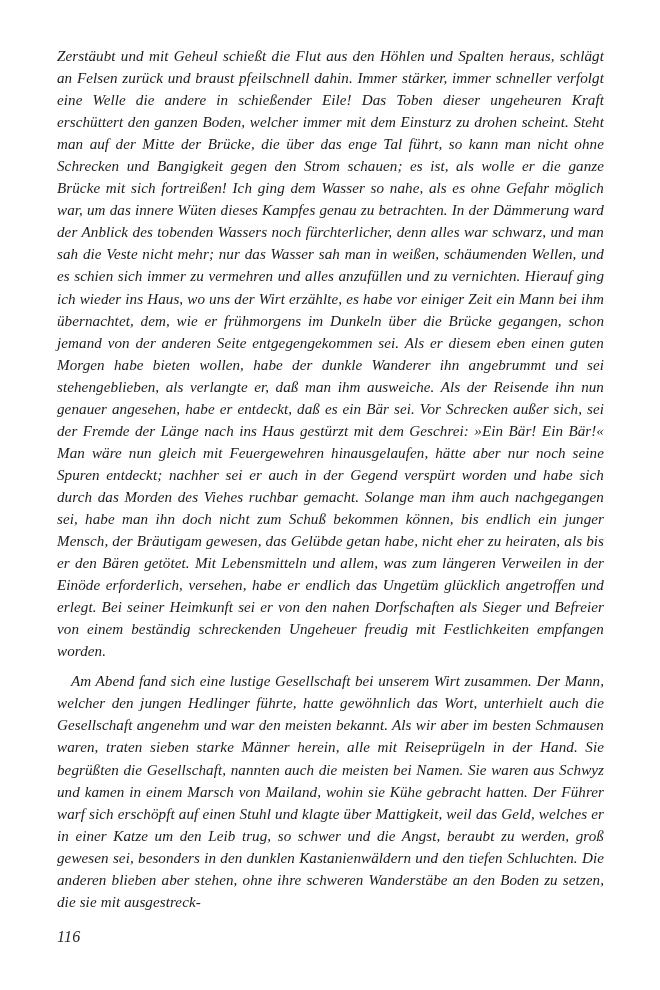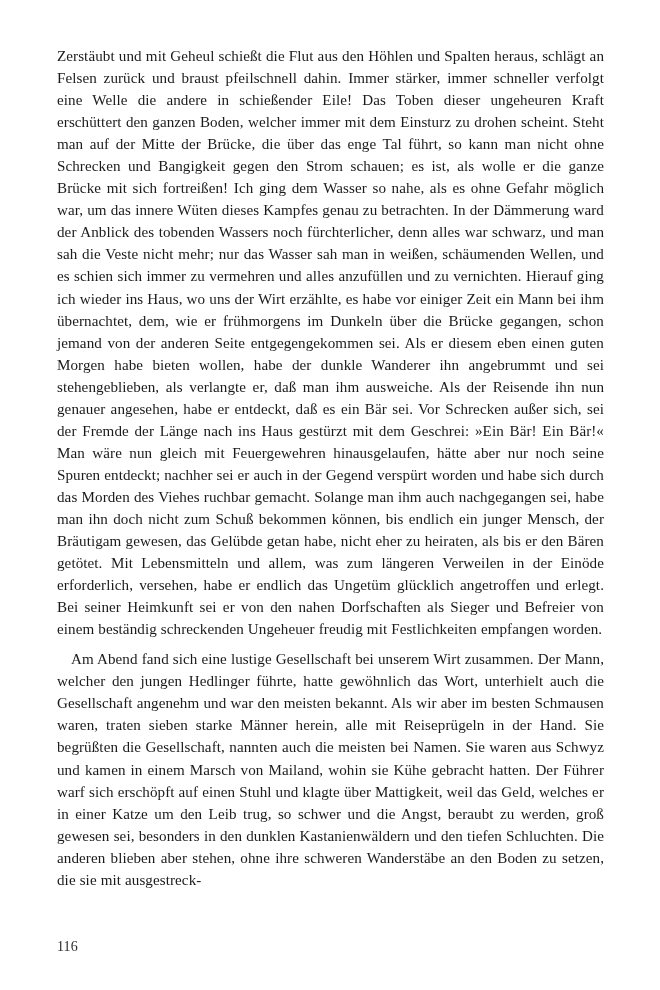--- a/index.html
+++ b/index.html
@@ -12,20 +12,21 @@
     background: #ffffff;
     font-family: "Liberation Serif", "DejaVu Serif", serif;
     color: #1a1a1a;
     overflow: hidden;
   }
   .page {
     position: relative;
     width: 660px;
     height: 990px;
     box-sizing: border-box;
+    font-style: italic;
   }
   .text-block {
     position: absolute;
     left: 57px;
     top: 45px;
     width: 547px;
   }
   .para {
     margin: 0;
     font-size: 15.1px;
@@ -40,25 +41,24 @@
   .para.indent {
     text-indent: 14px;
   }
   .para + .para {
     margin-top: 8px;
   }
   .folio {
     position: absolute;
     left: 57px;
     top: 930px;
-    font-size: 14px;
+    font-size: 16px;
     line-height: 14px;
     color: #2b2b2b;
     letter-spacing: 0.01em;
-    margin-top: 10px;
   }
 </style>
 </head>
 <body>
 
 <div class="page">
 
   <div class="text-block">
     <p class="para">Zerstäubt und mit Geheul schießt die Flut aus den Höhlen und Spalten heraus, schlägt an Felsen zurück und braust pfeilschnell dahin. Immer stärker, immer schneller verfolgt eine Welle die andere in schießender Eile! Das Toben dieser ungeheuren Kraft erschüttert den ganzen Boden, welcher immer mit dem Einsturz zu drohen scheint. Steht man auf der Mitte der Brücke, die über das enge Tal führt, so kann man nicht ohne Schrecken und Bangigkeit gegen den Strom schauen; es ist, als wolle er die ganze Brücke mit sich fortreißen! Ich ging dem Wasser so nahe, als es ohne Gefahr möglich war, um das innere Wüten dieses Kampfes genau zu betrachten. In der Dämmerung ward der Anblick des tobenden Wassers noch fürchterlicher, denn alles war schwarz, und man sah die Veste nicht mehr; nur das Wasser sah man in weißen, schäumenden Wellen, und es schien sich immer zu vermehren und alles anzufüllen und zu vernichten. Hierauf ging ich wieder ins Haus, wo uns der Wirt erzählte, es habe vor einiger Zeit ein Mann bei ihm übernachtet, dem, wie er frühmorgens im Dunkeln über die Brücke gegangen, schon jemand von der anderen Seite entgegengekommen sei. Als er diesem eben einen guten Morgen habe bieten wollen, habe der dunkle Wanderer ihn angebrummt und sei stehengeblieben, als verlangte er, daß man ihm ausweiche. Als der Reisende ihn nun genauer angesehen, habe er entdeckt, daß es ein Bär sei. Vor Schrecken außer sich, sei der Fremde der Länge nach ins Haus gestürzt mit dem Geschrei: »Ein Bär! Ein Bär!« Man wäre nun gleich mit Feuergewehren hinausgelaufen, hätte aber nur noch seine Spuren entdeckt; nachher sei er auch in der Gegend verspürt worden und habe sich durch das Morden des Viehes ruchbar gemacht. Solange man ihm auch nachgegangen sei, habe man ihn doch nicht zum Schuß bekommen können, bis endlich ein junger Mensch, der Bräutigam gewesen, das Gelübde getan habe, nicht eher zu heiraten, als bis er den Bären getötet. Mit Lebensmitteln und allem, was zum längeren Verweilen in der Einöde erforderlich, versehen, habe er endlich das Ungetüm glücklich angetroffen und erlegt. Bei seiner Heimkunft sei er von den nahen Dorfschaften als Sieger und Befreier von einem beständig schreckenden Ungeheuer freudig mit Festlichkeiten empfangen worden.</p>
     <p class="para indent">Am Abend fand sich eine lustige Gesellschaft bei unserem Wirt zusammen. Der Mann, welcher den jungen Hedlinger führte, hatte gewöhnlich das Wort, unterhielt auch die Gesellschaft angenehm und war den meisten bekannt. Als wir aber im besten Schmausen waren, traten sieben starke Männer herein, alle mit Reiseprügeln in der Hand. Sie begrüßten die Gesellschaft, nannten auch die meisten bei Namen. Sie waren aus Schwyz und kamen in einem Marsch von Mailand, wohin sie Kühe gebracht hatten. Der Führer warf sich erschöpft auf einen Stuhl und klagte über Mattigkeit, weil das Geld, welches er in einer Katze um den Leib trug, so schwer und die Angst, beraubt zu werden, groß gewesen sei, besonders in den dunklen Kastanienwäldern und den tiefen Schluchten. Die anderen blieben aber stehen, ohne ihre schweren Wanderstäbe an den Boden zu setzen, die sie mit ausgestreck-</p>

